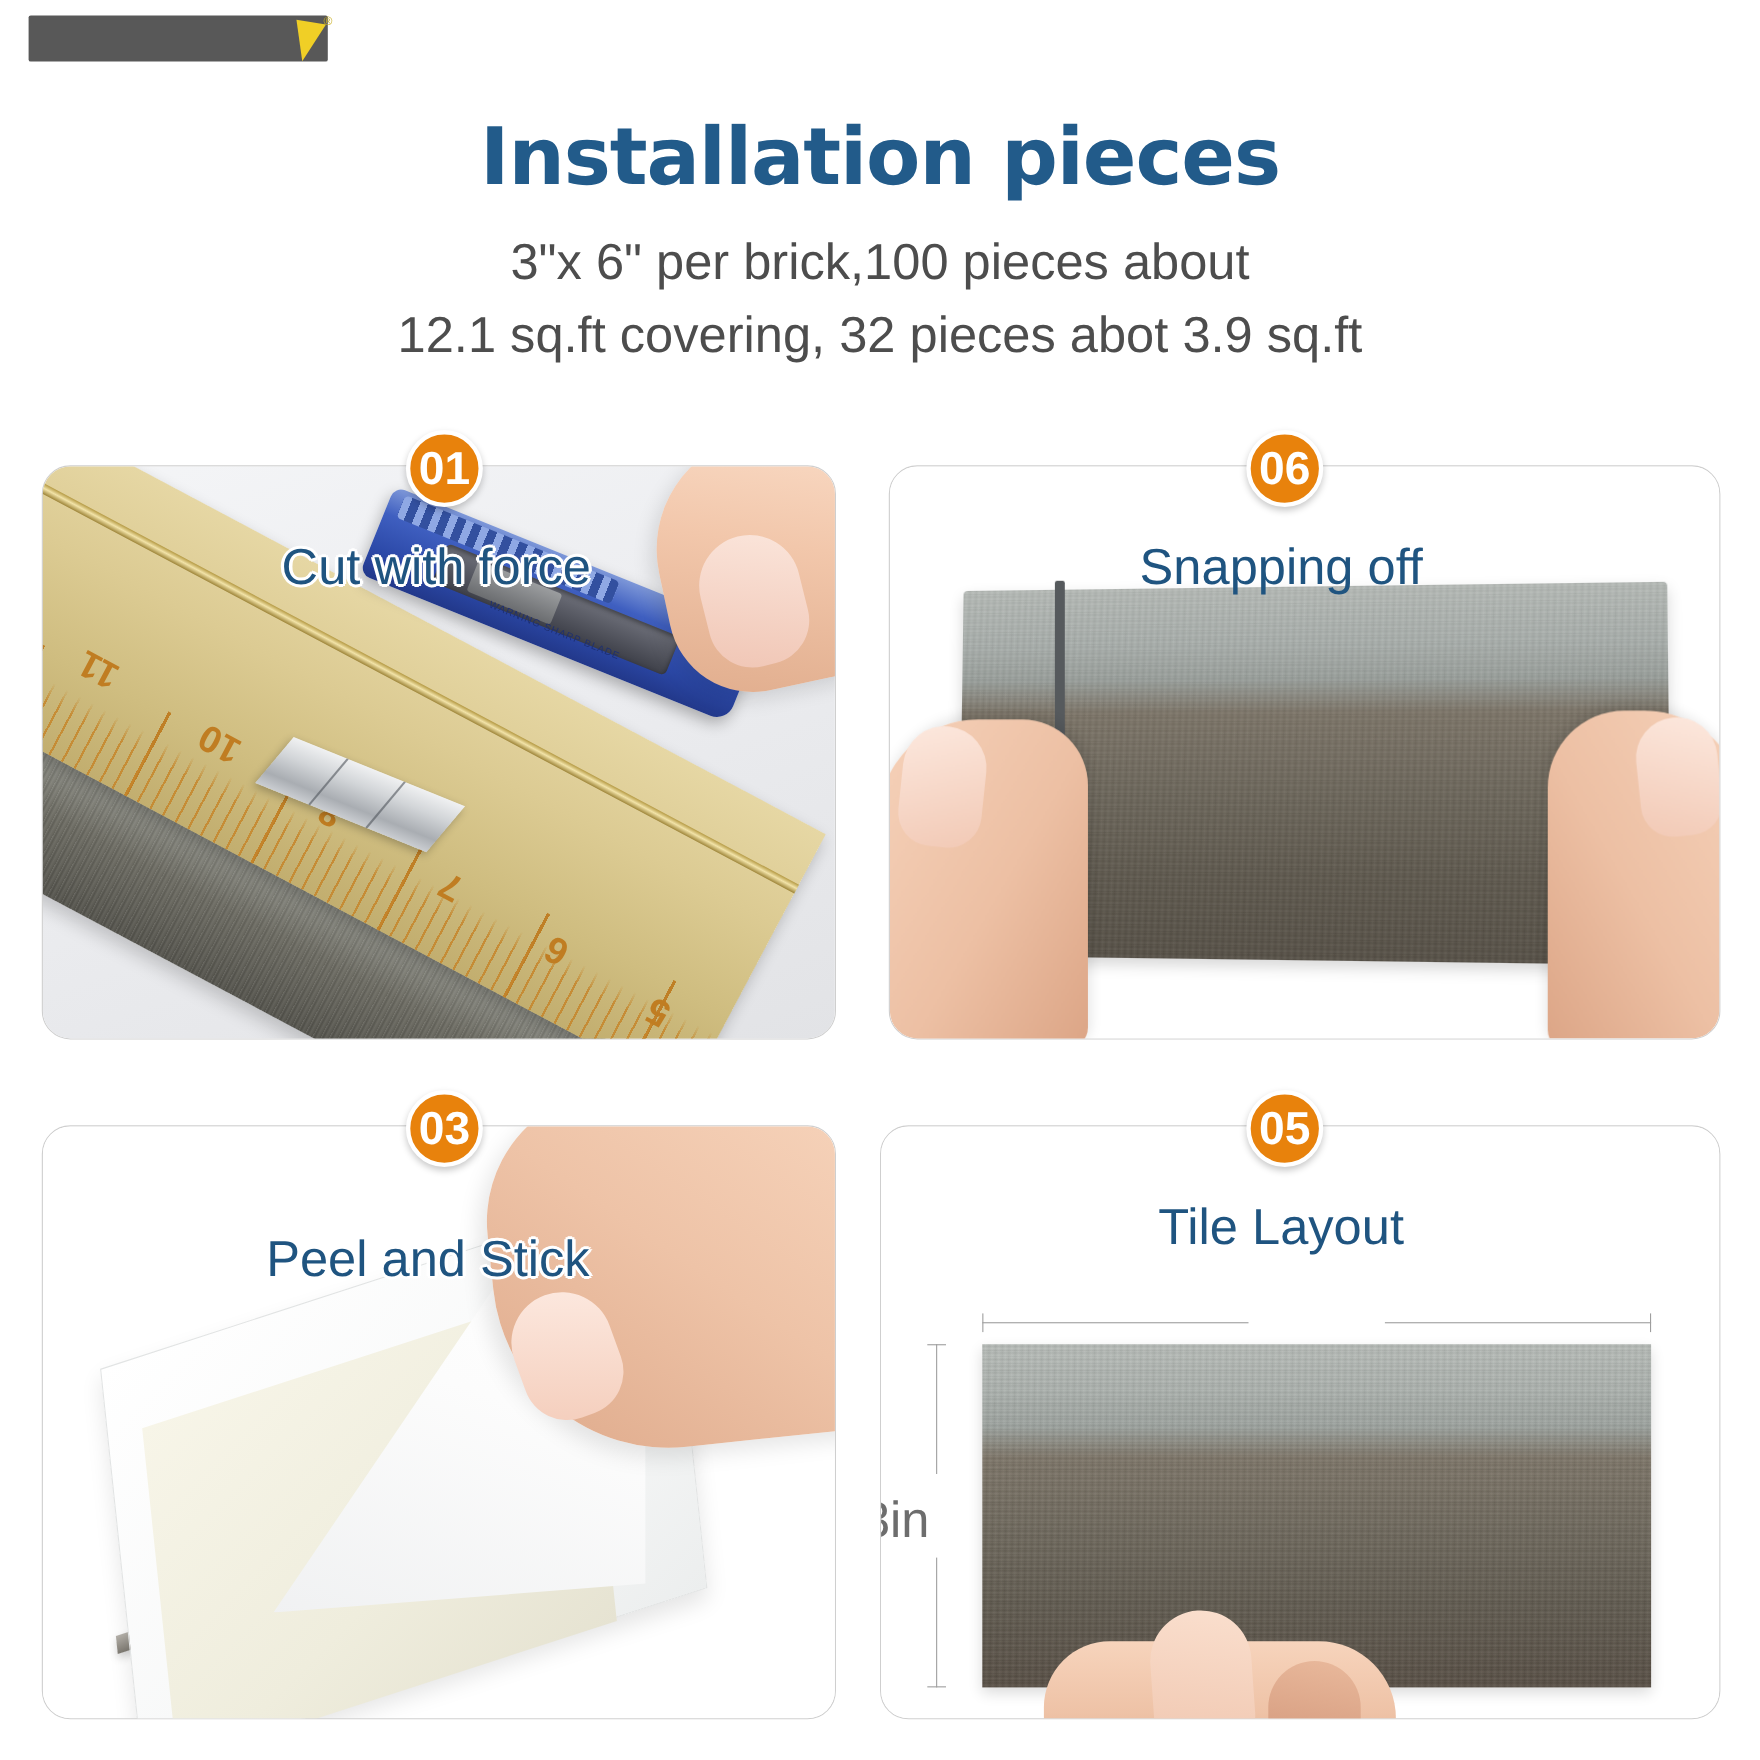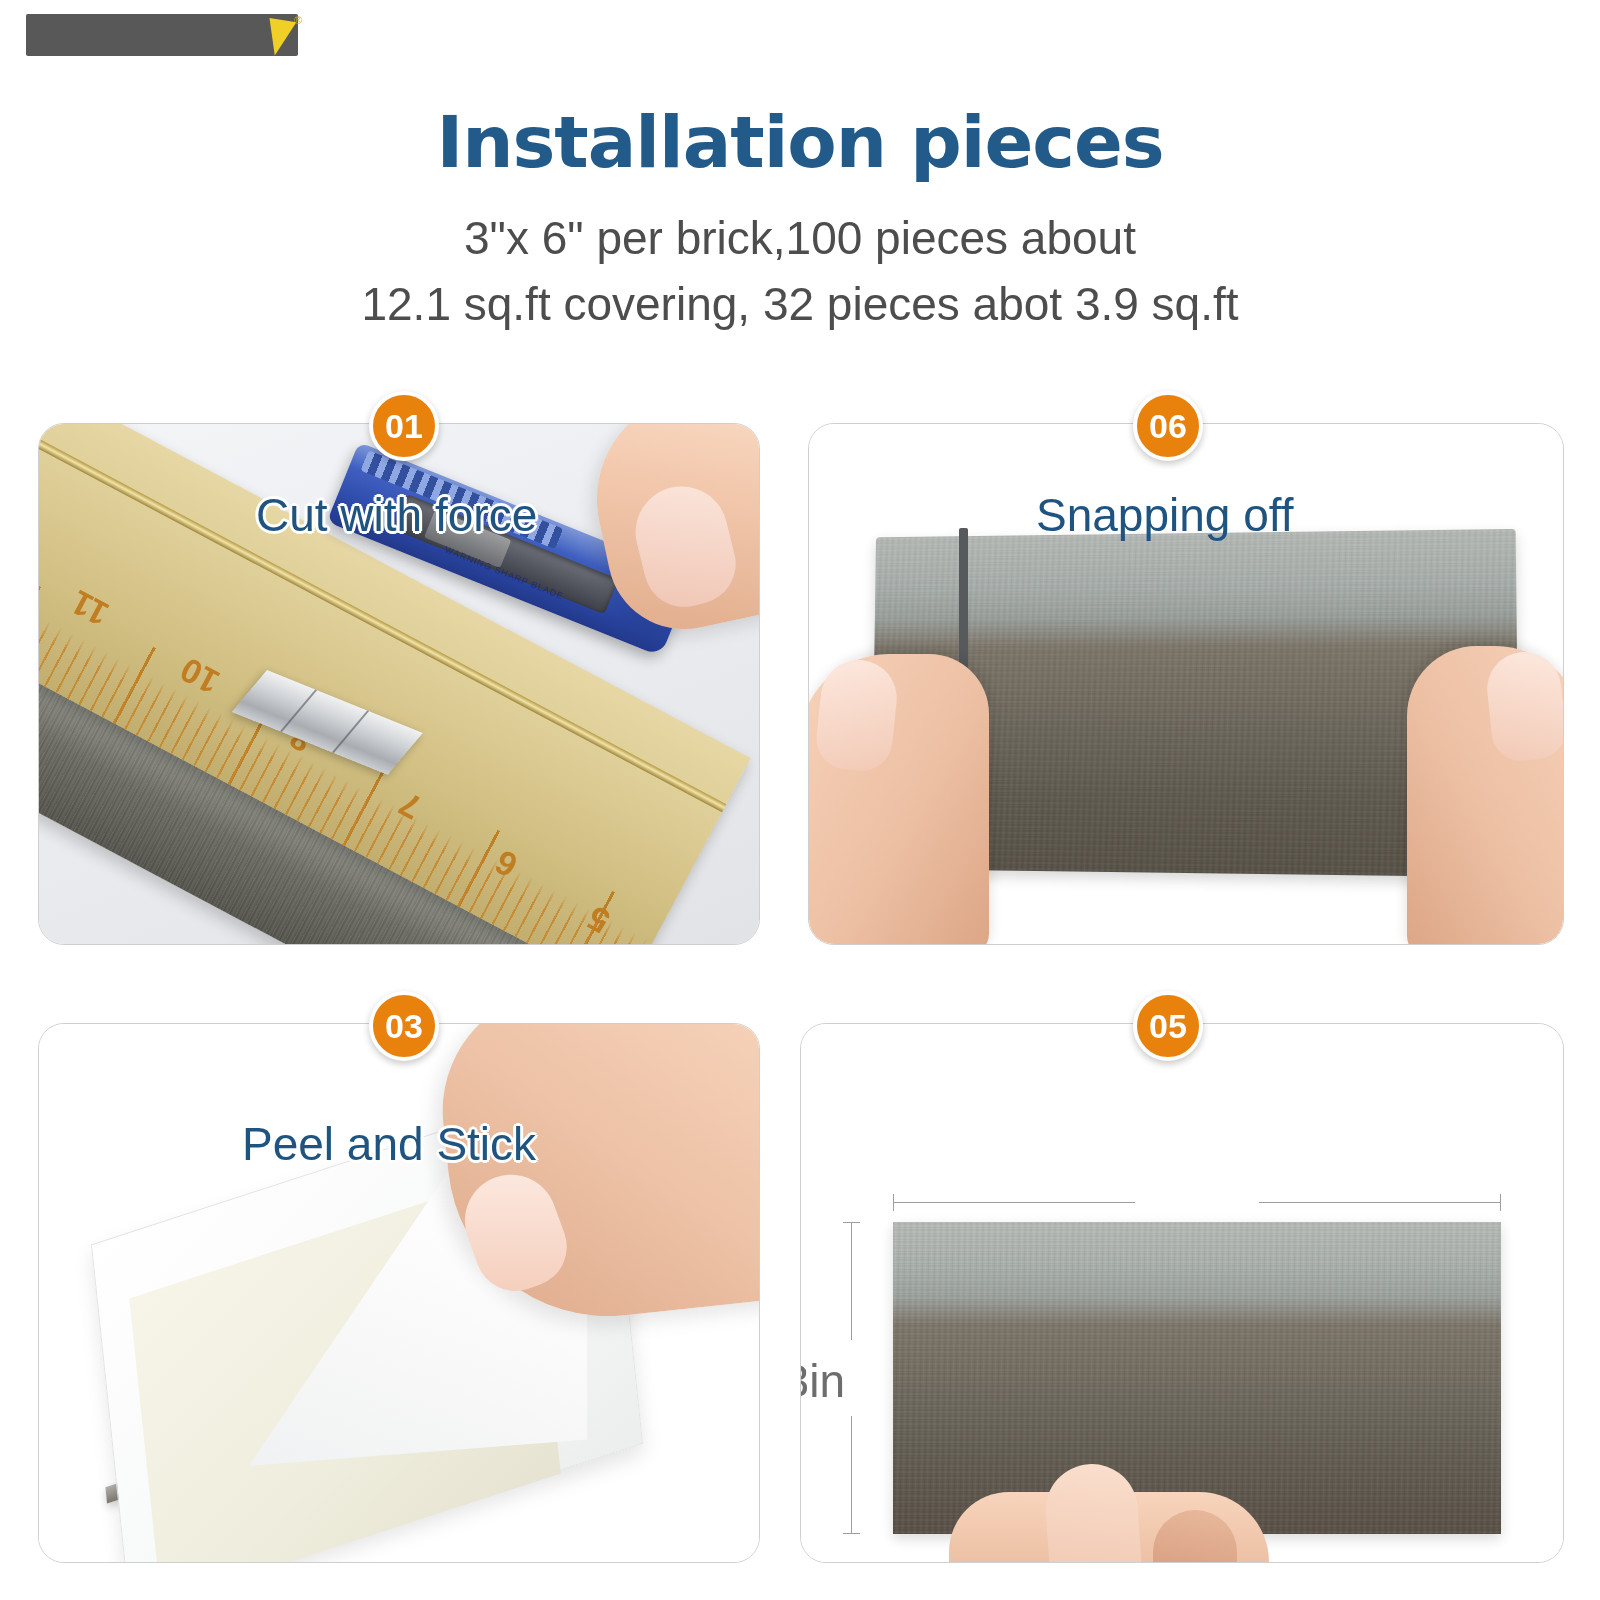--- a/index.html
+++ b/index.html
@@ -107,21 +107,21 @@
   #panel-04 { left: 800px; top: 1023px; width: 764px; height: 540px; }
 
   .badge {
     position: absolute;
     width: 70px; height: 70px;
     border-radius: 50%;
     background: #e8820c;
     border: 4px solid #ffffff;
     box-shadow: 0 3px 7px rgba(0,0,0,0.22);
     color: #ffffff;
-    font-size: 34px;
+    font-size: 42px;
     font-weight: 700;
     line-height: 62px;
     text-align: center;
     z-index: 30;
     font-family: "Liberation Sans", sans-serif;
   }
   #badge-01 { left: 369px;  top: 391px; }
   #badge-02 { left: 1133px; top: 391px; }
   #badge-03 { left: 369px;  top: 991px; }
   #badge-04 { left: 1133px; top: 991px; }
@@ -583,14 +583,15 @@
       <div class="cap start"></div>
       <div class="cap end"></div>
     </div>
 
     <div class="p4-tile"></div>
     <div class="p4-hand"></div>
     <div class="p4-finger"></div>
     <div class="p4-finger2"></div>
   </div>
   <div class="badge" id="badge-04">05</div>
+  <div class="step-label" id="label-04">Tile Layout</div>
 
 </div>
 
 </body></html>

